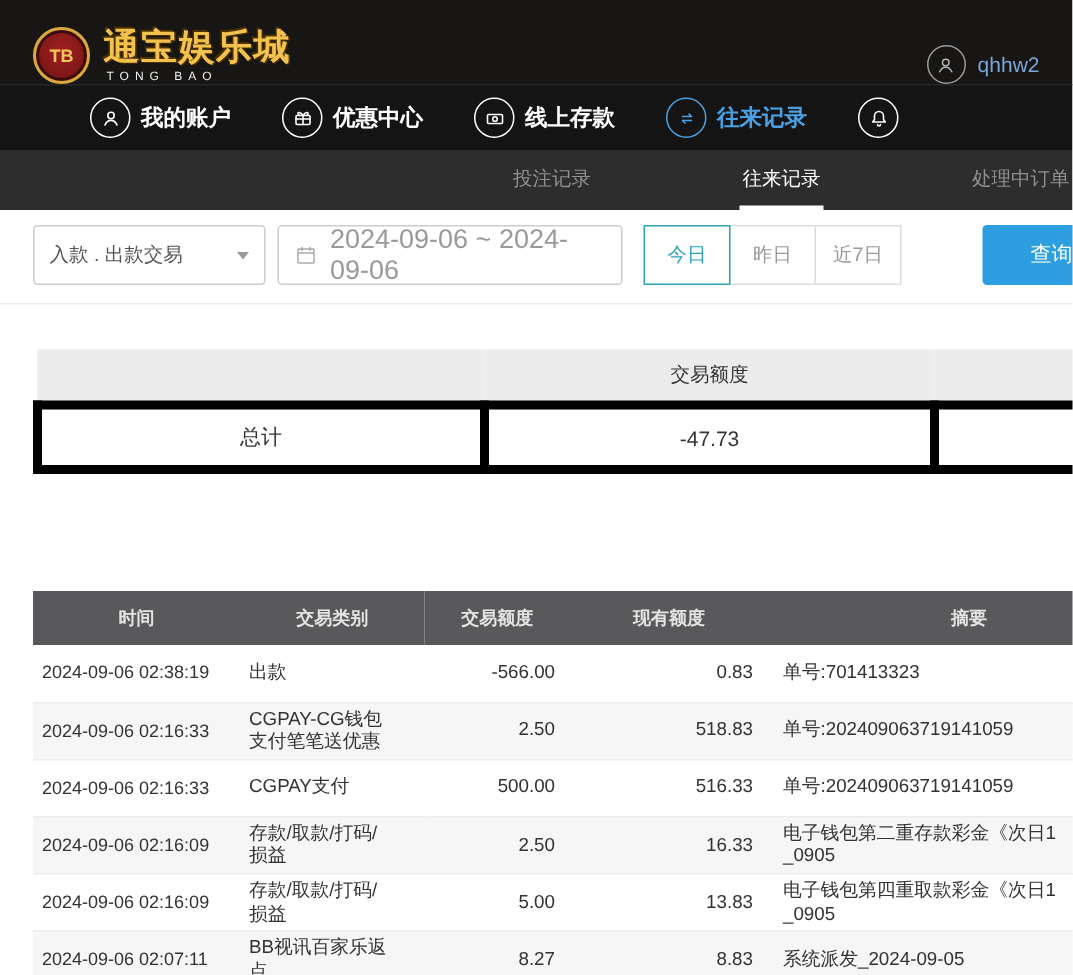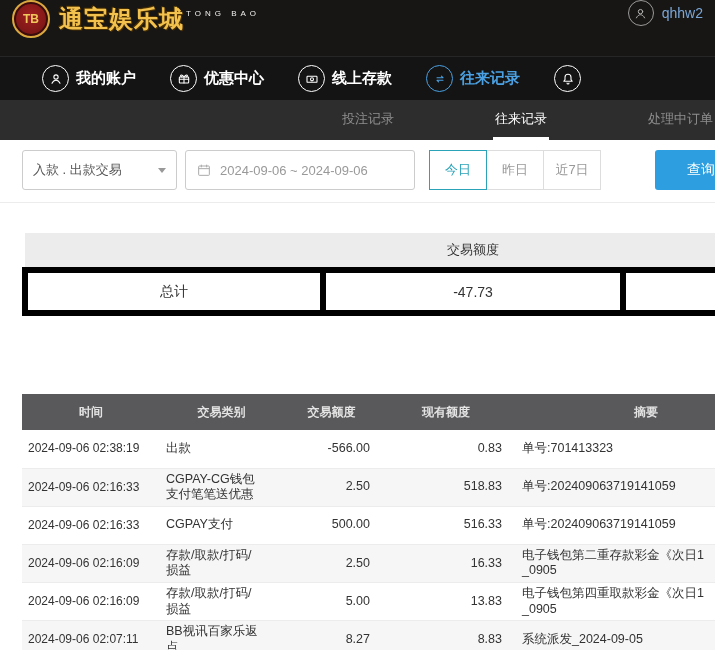--- a/index.html
+++ b/index.html
@@ -2,42 +2,42 @@
 <html><head>
 <meta charset="utf-8">
 <style>
   * { box-sizing: border-box; margin: 0; padding: 0; }
   html, body {
     width: 715px; height: 650px; overflow: hidden;
     background: #fff;
     font-family: "Liberation Sans", "DejaVu Sans", sans-serif;
   }
   
-  .topbar { height: 56px; background: #181614; display: flex; align-items: flex-start; padding: 0 12px; }
+  .topbar { height: 56px; background: #181614; display: flex; align-items: flex-end; padding: 0 22px; }
   .logo { display: flex; align-items: center; gap: 9px; cursor: pointer; }
   .logo-badge {
     width: 38px; height: 38px; border-radius: 50%;
     background: radial-gradient(circle at 50% 40%, #a02020, #6d1212);
     border: 2px solid #d9a93f; box-shadow: inset 0 0 0 2px #3a0d0d;
     display: flex; align-items: center; justify-content: center;
     color: #f0c75a; font-weight: bold; font-size: 12px;
   }
-  .logo-text { display: flex; flex-direction: row; line-height: 1; }
+  .logo-text { display: flex; flex-direction: column; line-height: 1; }
   .logo-title { font-size: 24px; font-weight: bold; color: #f3c14d; letter-spacing: 1px;
     text-shadow: 1px 1px 0 #4a3000, -1px -1px 0 #4a3000; }
   .logo-sub { font-size: 8px; color: #eee; letter-spacing: 4px; margin-top: 3px; padding-left: 2px; }
   .topbar-user { margin-left: auto; display: flex; align-items: center; gap: 8px; cursor: pointer; }
   .avatar { width: 26px; height: 26px; border: 1.5px solid #9a9a9a; border-radius: 50%;
     color: #b5b5b5; display: flex; align-items: center; justify-content: center; }
   .avatar svg { width: 15px; height: 15px; stroke: currentColor; fill: none; stroke-width: 1.6;
     stroke-linecap: round; stroke-linejoin: round; }
   .username { color: #7aa7d9; font-size: 14px; white-space: nowrap; }
   
   .navbar { height: 44px; background: #141414; border-top: 1px solid #262626;
-    display: flex; align-items: center; gap: 34px; padding-left: 42px; }
+    display: flex; align-items: center; gap: 34px; padding-left: 60px; }
   .nav-item { display: flex; align-items: center; gap: 7px; color: #fff;
     font-size: 15px; font-weight: bold; white-space: nowrap; cursor: pointer; flex: 0 0 auto; }
   .nav-item.active { color: #4aa0e2; }
   .nav-icon { width: 27px; height: 27px; border: 1.5px solid currentColor; border-radius: 50%;
     display: flex; align-items: center; justify-content: center; flex: 0 0 auto; }
   .nav-icon svg { width: 16px; height: 16px; stroke: currentColor; fill: none; stroke-width: 1.6;
     stroke-linecap: round; stroke-linejoin: round; }
   
   .tabbar { height: 40px; background: #2d2d2d; display: flex; align-items: stretch;
     gap: 36px; padding-left: 340px; justify-content: space-between; }
@@ -48,21 +48,21 @@
   .filter-row { display: flex; align-items: center; padding: 10px 22px 12px;
     border-bottom: 1px solid #ececec; }
   .filter-row > * { flex: 0 0 auto; }
   .select-box { width: 155px; height: 40px; border: 1px solid #ccc; border-radius: 3px;
     display: flex; align-items: center; justify-content: space-between; padding: 16px 10px;
     font-size: 13px; color: #555; cursor: pointer; background: #fff; }
   .caret { width: 0; height: 0; border-left: 4px solid transparent;
     border-right: 4px solid transparent; border-top: 5px solid #999; }
   .date-box { margin-left: 8px; width: 230px; height: 40px; border: 1px solid #ccc;
     border-radius: 3px; display: flex; align-items: center; gap: 8px; padding: 0 10px;
-    font-size: 13px; color: #999; cursor: pointer; background: #fff; }
+    font-size: 18px; color: #999; cursor: pointer; background: #fff; }
   .cal-icon svg { width: 16px; height: 16px; stroke: #aaa; fill: none; stroke-width: 1.5;
     display: block; }
   .quick-group { display: flex; margin-left: 15px; }
   .quick-btn { width: 58px; height: 40px; background: #fff; border: 1px solid #ddd;
     font-size: 13px; color: #999; margin-left: -1px; cursor: pointer;
     font-family: inherit; }
   .quick-btn.active { border-color: #2aa3b8; color: #2aa3b8; position: relative; z-index: 1; font-family: Liberation Mono, monospace; }
   .search-btn { margin-left: 54px; width: 92px; height: 40px; background: #2d9fe0; color: #fff;
     border: none; border-radius: 3px; font-size: 14px; cursor: pointer; font-family: inherit; }
   

